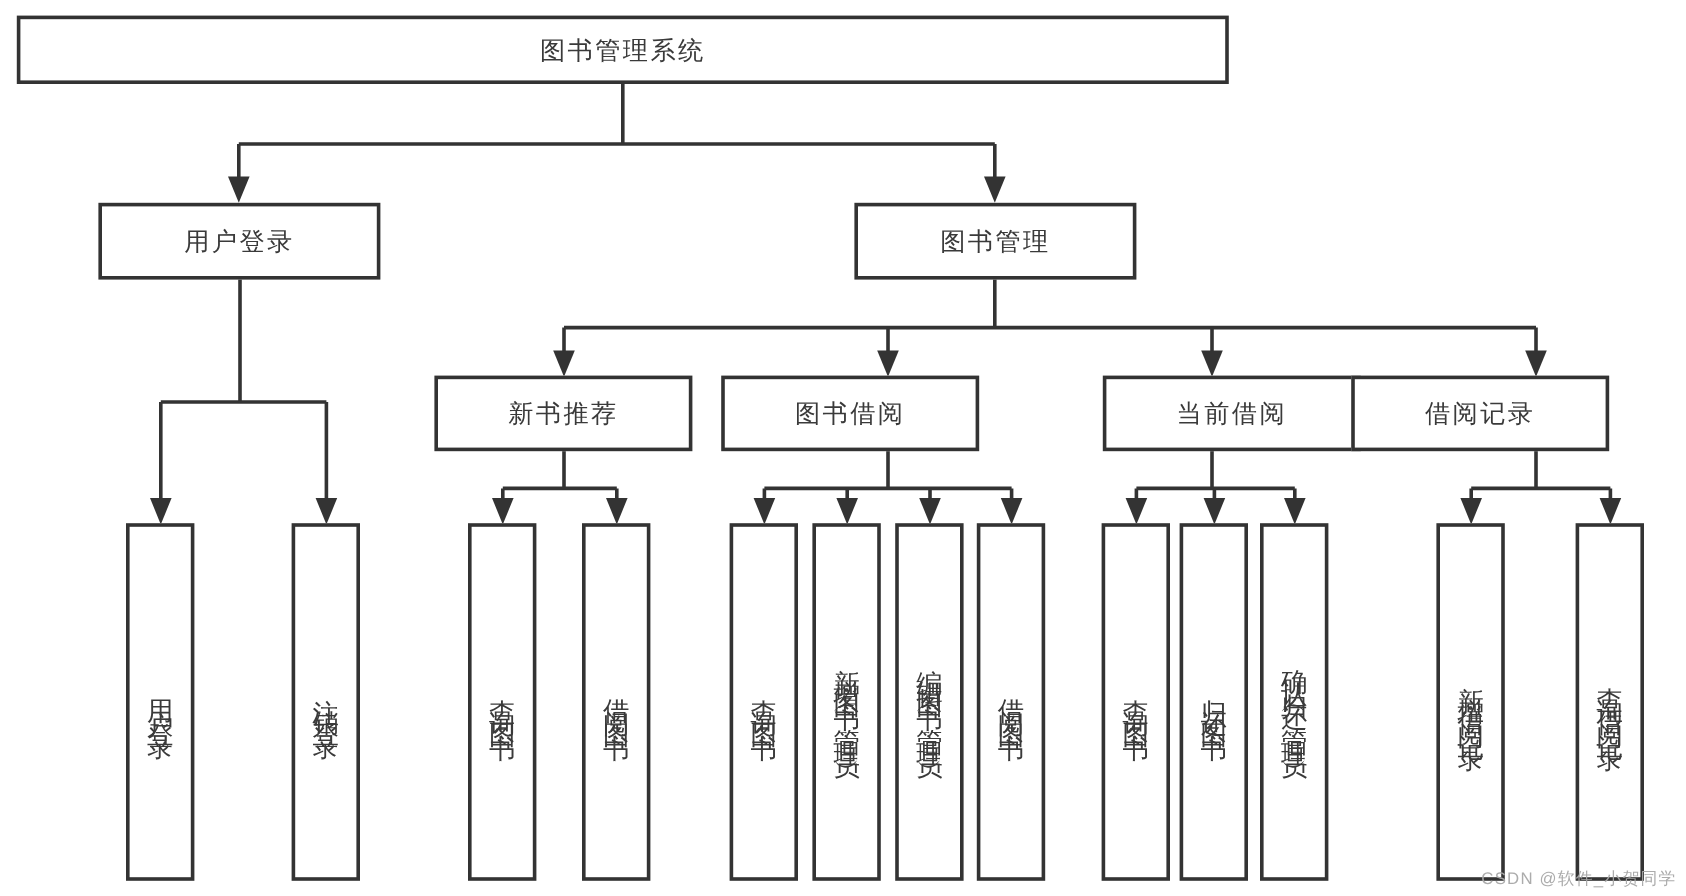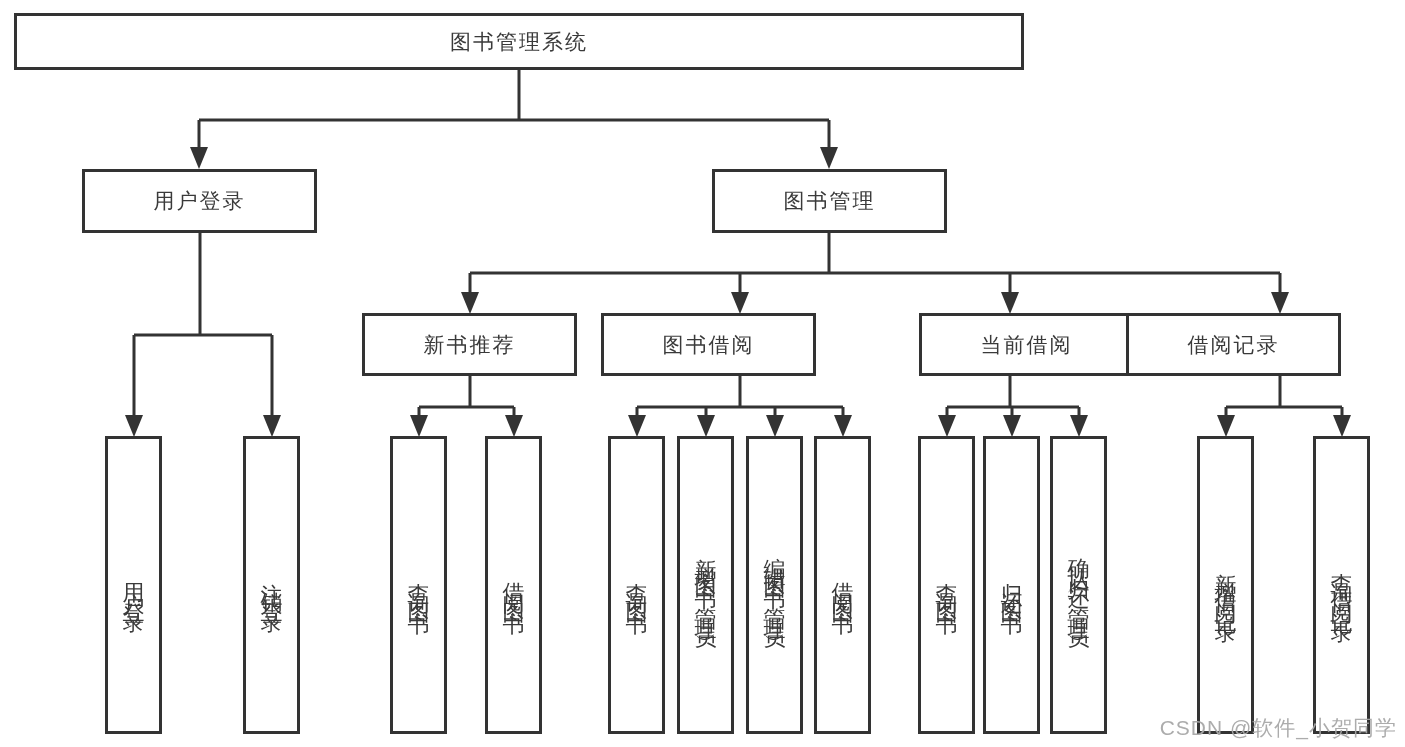--- a/index.html
+++ b/index.html
@@ -28,21 +28,21 @@
   .leaf-node span {
     writing-mode:vertical-rl;
     font-size:22px;
     letter-spacing:10px;
     line-height:1;
     white-space:nowrap;
   }
   .watermark {
     position:absolute;
     right:8px; bottom:5px;
-    font-size:21px;
+    font-size:14px;
     color:#a8a8a8;
     letter-spacing:1px;
     white-space:nowrap;
     opacity:0.95;
   }
 </style>
 </head>
 <body>
 
 <div class="stage">

